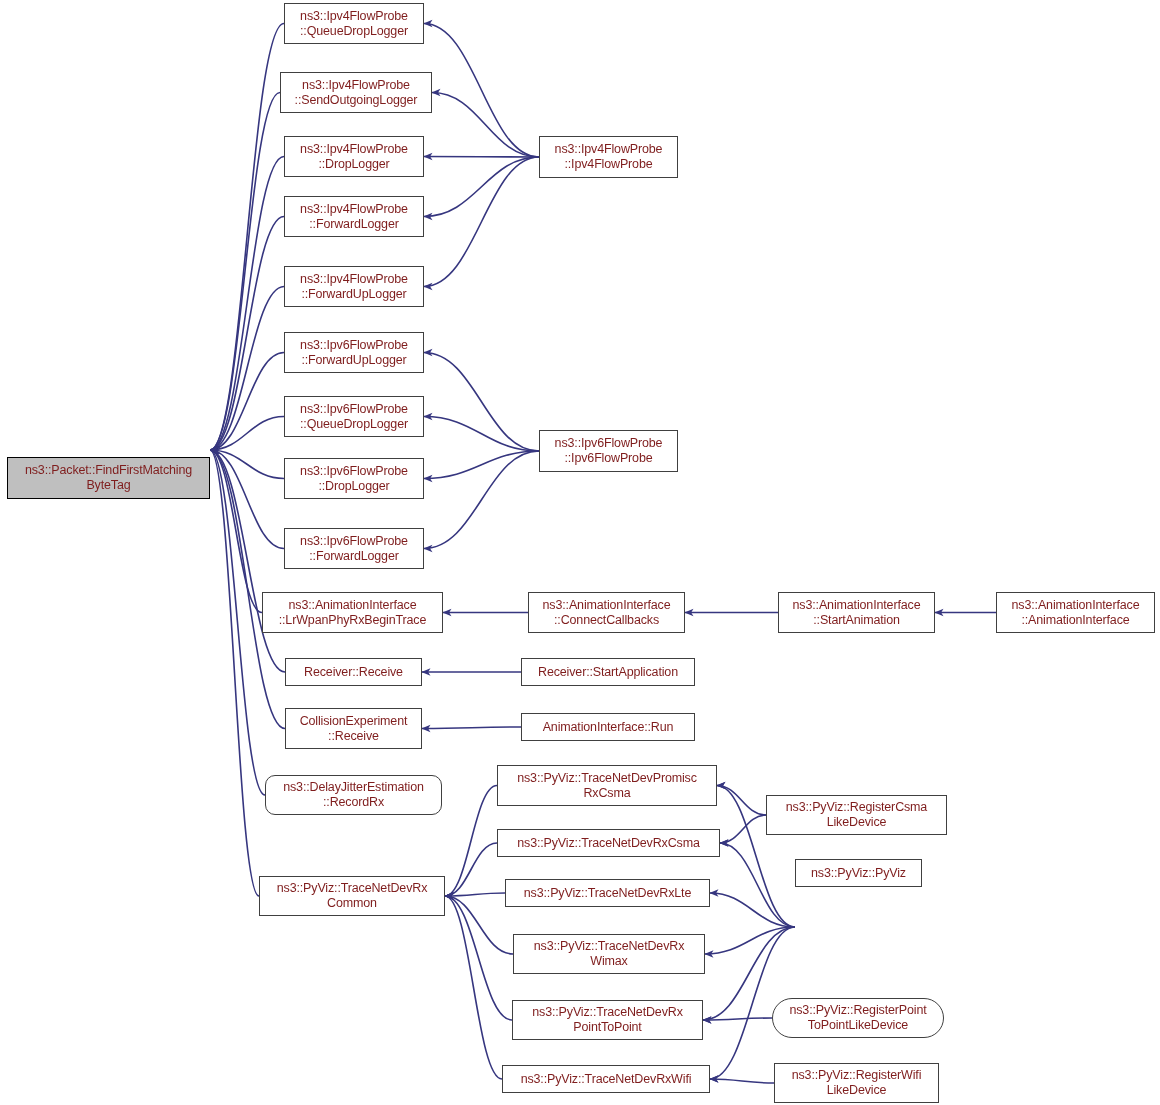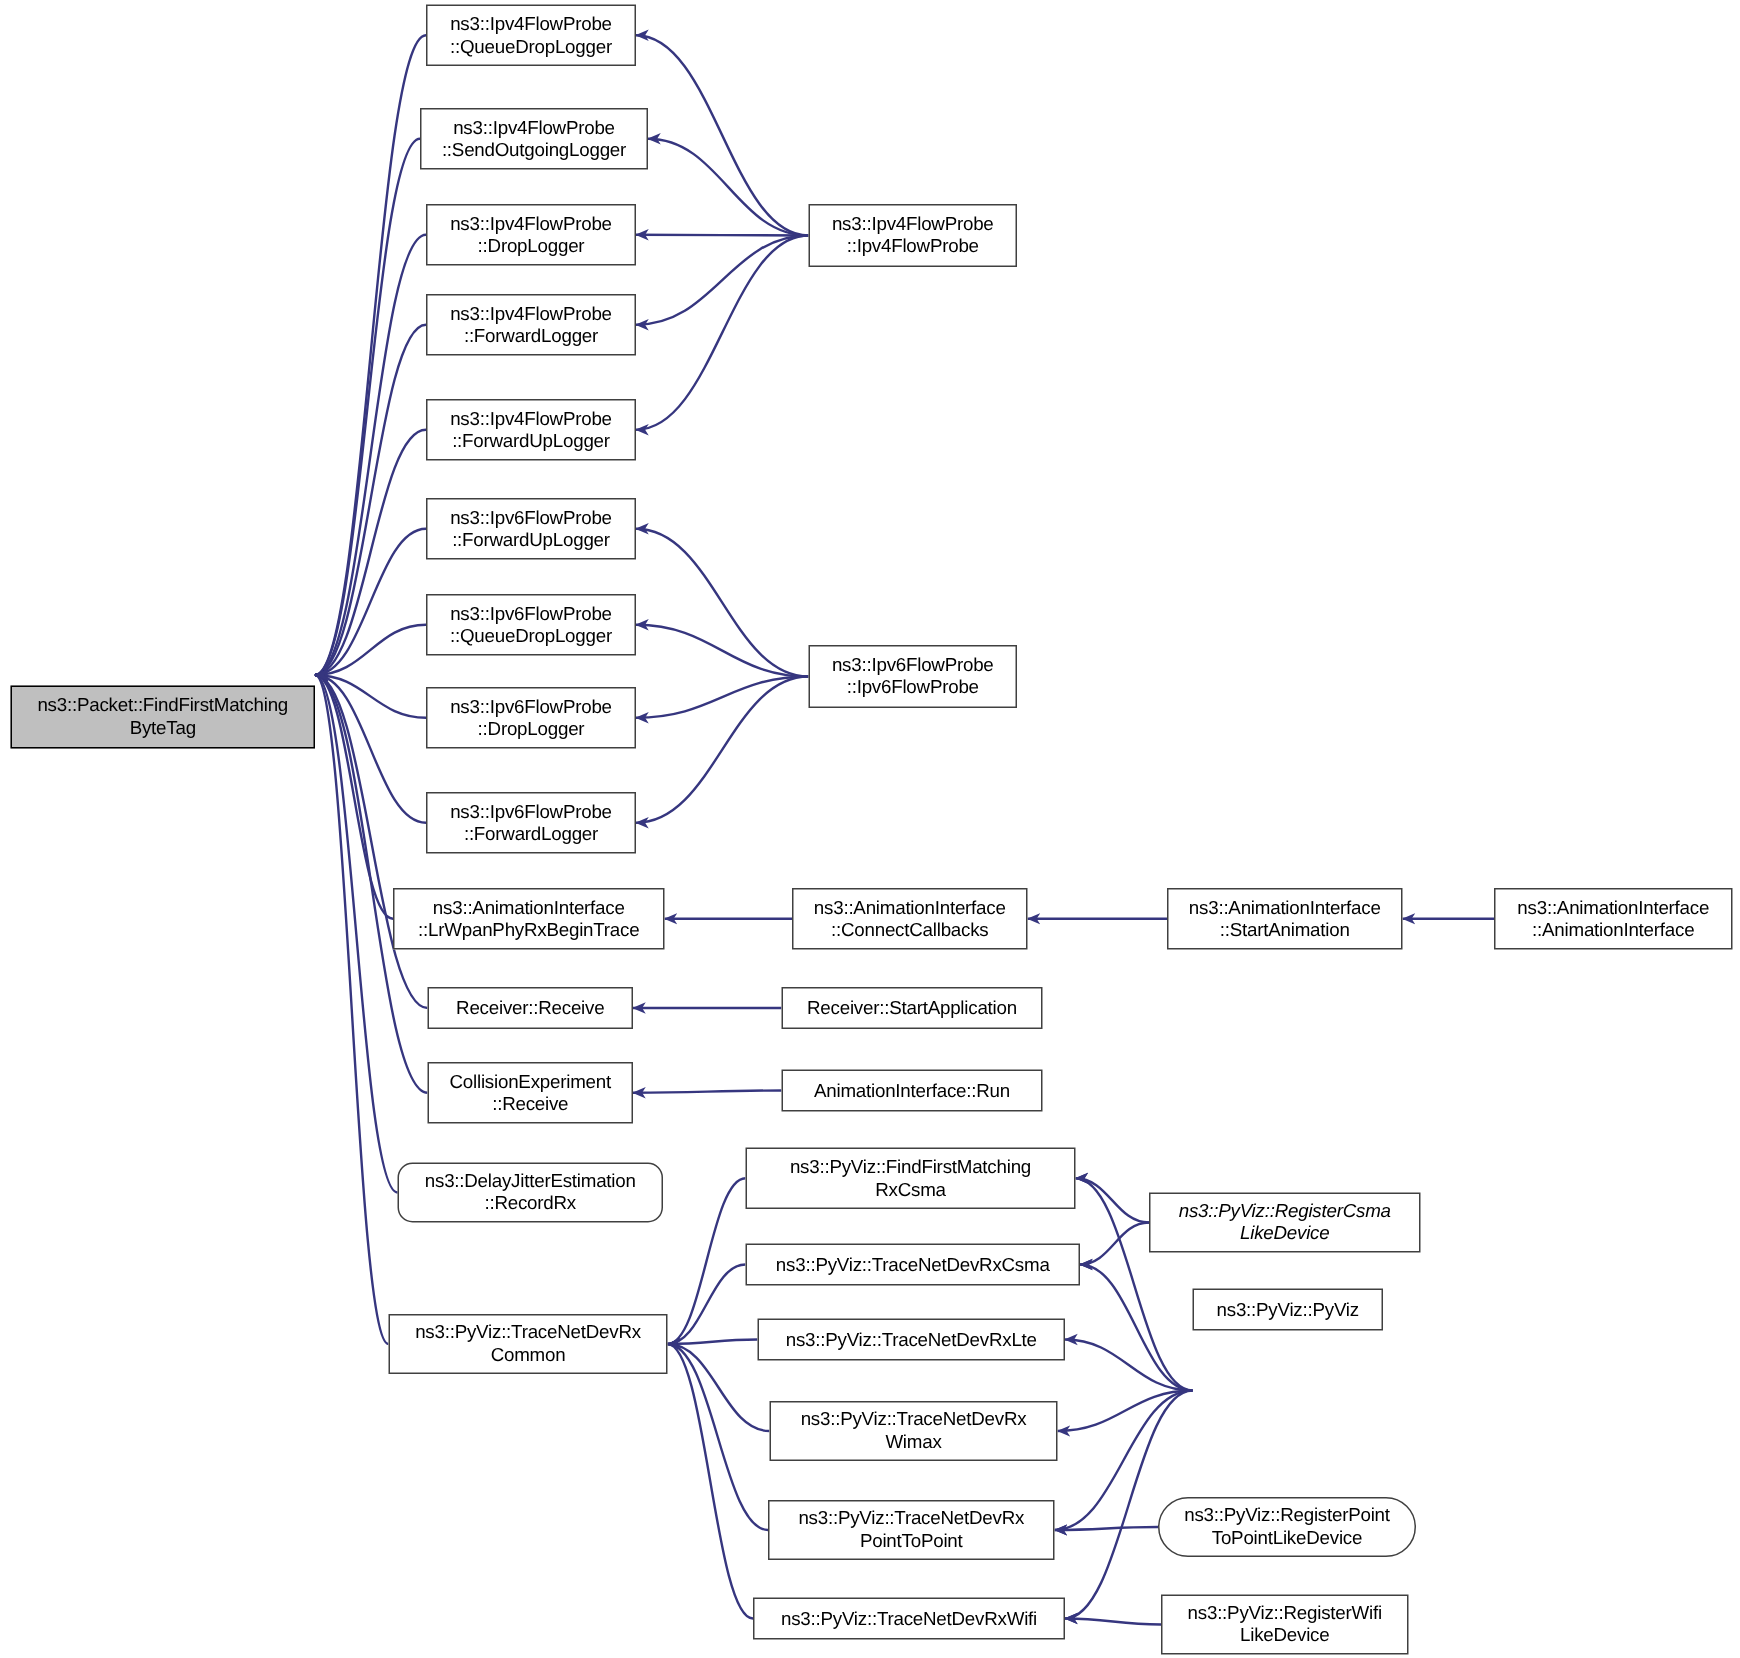--- a/index.html
+++ b/index.html
@@ -22,21 +22,21 @@
     top: 0;
     width: 1160px;
     height: 1105px;
     pointer-events: none;
   }
   .node {
     position: absolute;
     box-sizing: border-box;
     border: 1px solid #404040;
     background: #ffffff;
-    color: #000000;
+    color: #7f1d1d;
     font-size: 12.5px;
     line-height: 15px;
     display: flex;
     align-items: center;
     justify-content: center;
     text-align: center;
     white-space: pre-line;
     letter-spacing: -0.15px;
     z-index: 5;
     cursor: pointer;
@@ -141,32 +141,32 @@
 ::StartAnimation</span></div>
       <div class="node" style="left: 996px; top: 592px; width: 159px; height: 41px;"><span class="node-label">ns3::AnimationInterface
 ::AnimationInterface</span></div>
       <div class="node" style="left: 285px; top: 658px; width: 137px; height: 28px; justify-content: flex-end;"><span class="node-label">Receiver::Receive</span></div>
       <div class="node" style="left: 521px; top: 658px; width: 174px; height: 28px;"><span class="node-label">Receiver::StartApplication</span></div>
       <div class="node" style="left: 285px; top: 708px; width: 137px; height: 41px;"><span class="node-label">CollisionExperiment
 ::Receive</span></div>
       <div class="node" style="left: 521px; top: 713px; width: 174px; height: 28px;"><span class="node-label">AnimationInterface::Run</span></div>
       <div class="node" style="left: 265px; top: 775px; width: 177px; height: 40px; border-radius: 10px;"><span class="node-label">ns3::DelayJitterEstimation
 ::RecordRx</span></div>
-      <div class="node" style="left: 497px; top: 765px; width: 220px; height: 41px;"><span class="node-label">ns3::PyViz::FindFirstMatching
+      <div class="node" style="left: 497px; top: 765px; width: 220px; height: 41px;"><span class="node-label">ns3::PyViz::TraceNetDevPromisc
 RxCsma</span></div>
       <div class="node" style="left: 497px; top: 829px; width: 223px; height: 28px;"><span class="node-label">ns3::PyViz::TraceNetDevRxCsma</span></div>
       <div class="node" style="left: 259px; top: 876px; width: 186px; height: 40px;"><span class="node-label">ns3::PyViz::TraceNetDevRx
 Common</span></div>
       <div class="node" style="left: 505px; top: 879px; width: 205px; height: 28px;"><span class="node-label">ns3::PyViz::TraceNetDevRxLte</span></div>
       <div class="node" style="left: 513px; top: 934px; width: 192px; height: 40px;"><span class="node-label">ns3::PyViz::TraceNetDevRx
 Wimax</span></div>
       <div class="node" style="left: 512px; top: 1000px; width: 191px; height: 40px;"><span class="node-label">ns3::PyViz::TraceNetDevRx
 PointToPoint</span></div>
       <div class="node" style="left: 502px; top: 1065px; width: 208px; height: 28px;"><span class="node-label">ns3::PyViz::TraceNetDevRxWifi</span></div>
       <div class="node" style="left: 795px; top: 859px; width: 127px; height: 28px;"><span class="node-label">ns3::PyViz::PyViz</span></div>
-      <div class="node" style="left: 766px; top: 795px; width: 181px; height: 40px; font-style: italic;"><span class="node-label">ns3::PyViz::RegisterCsma
+      <div class="node" style="left: 766px; top: 795px; width: 181px; height: 40px;"><span class="node-label">ns3::PyViz::RegisterCsma
 LikeDevice</span></div>
       <div class="node" style="left: 772px; top: 998px; width: 172px; height: 40px; border-radius: 20px;"><span class="node-label">ns3::PyViz::RegisterPoint
 ToPointLikeDevice</span></div>
       <div class="node" style="left: 774px; top: 1063px; width: 165px; height: 40px;"><span class="node-label">ns3::PyViz::RegisterWifi
 LikeDevice</span></div>
     </div>
 </div>
 
 </body></html>

